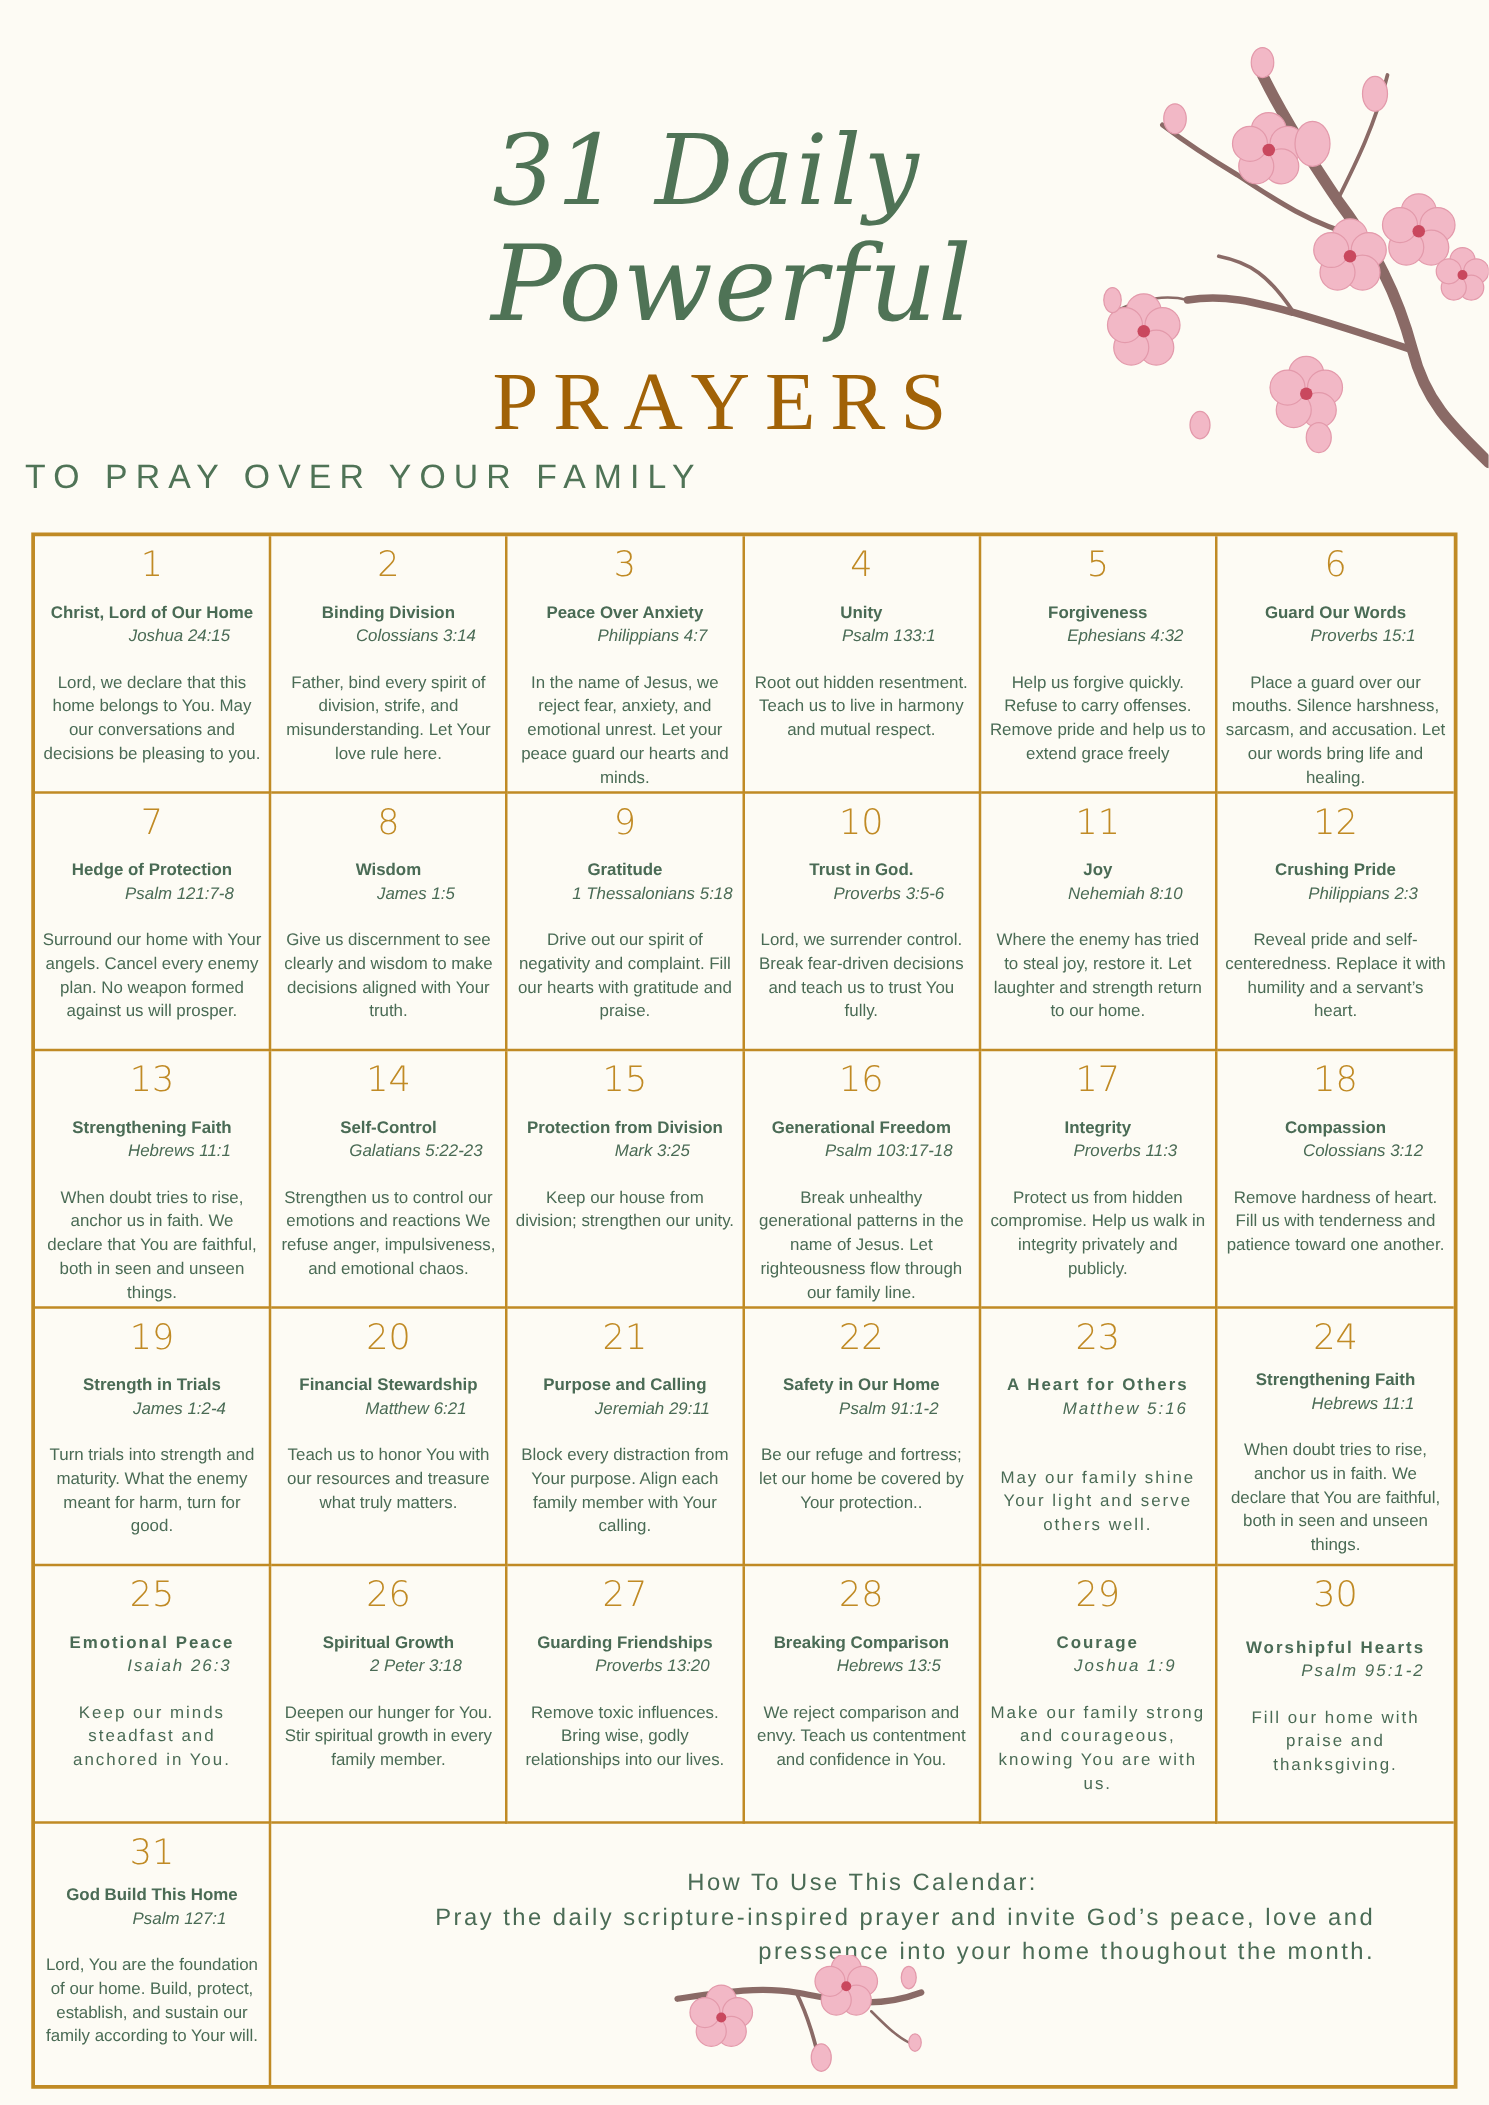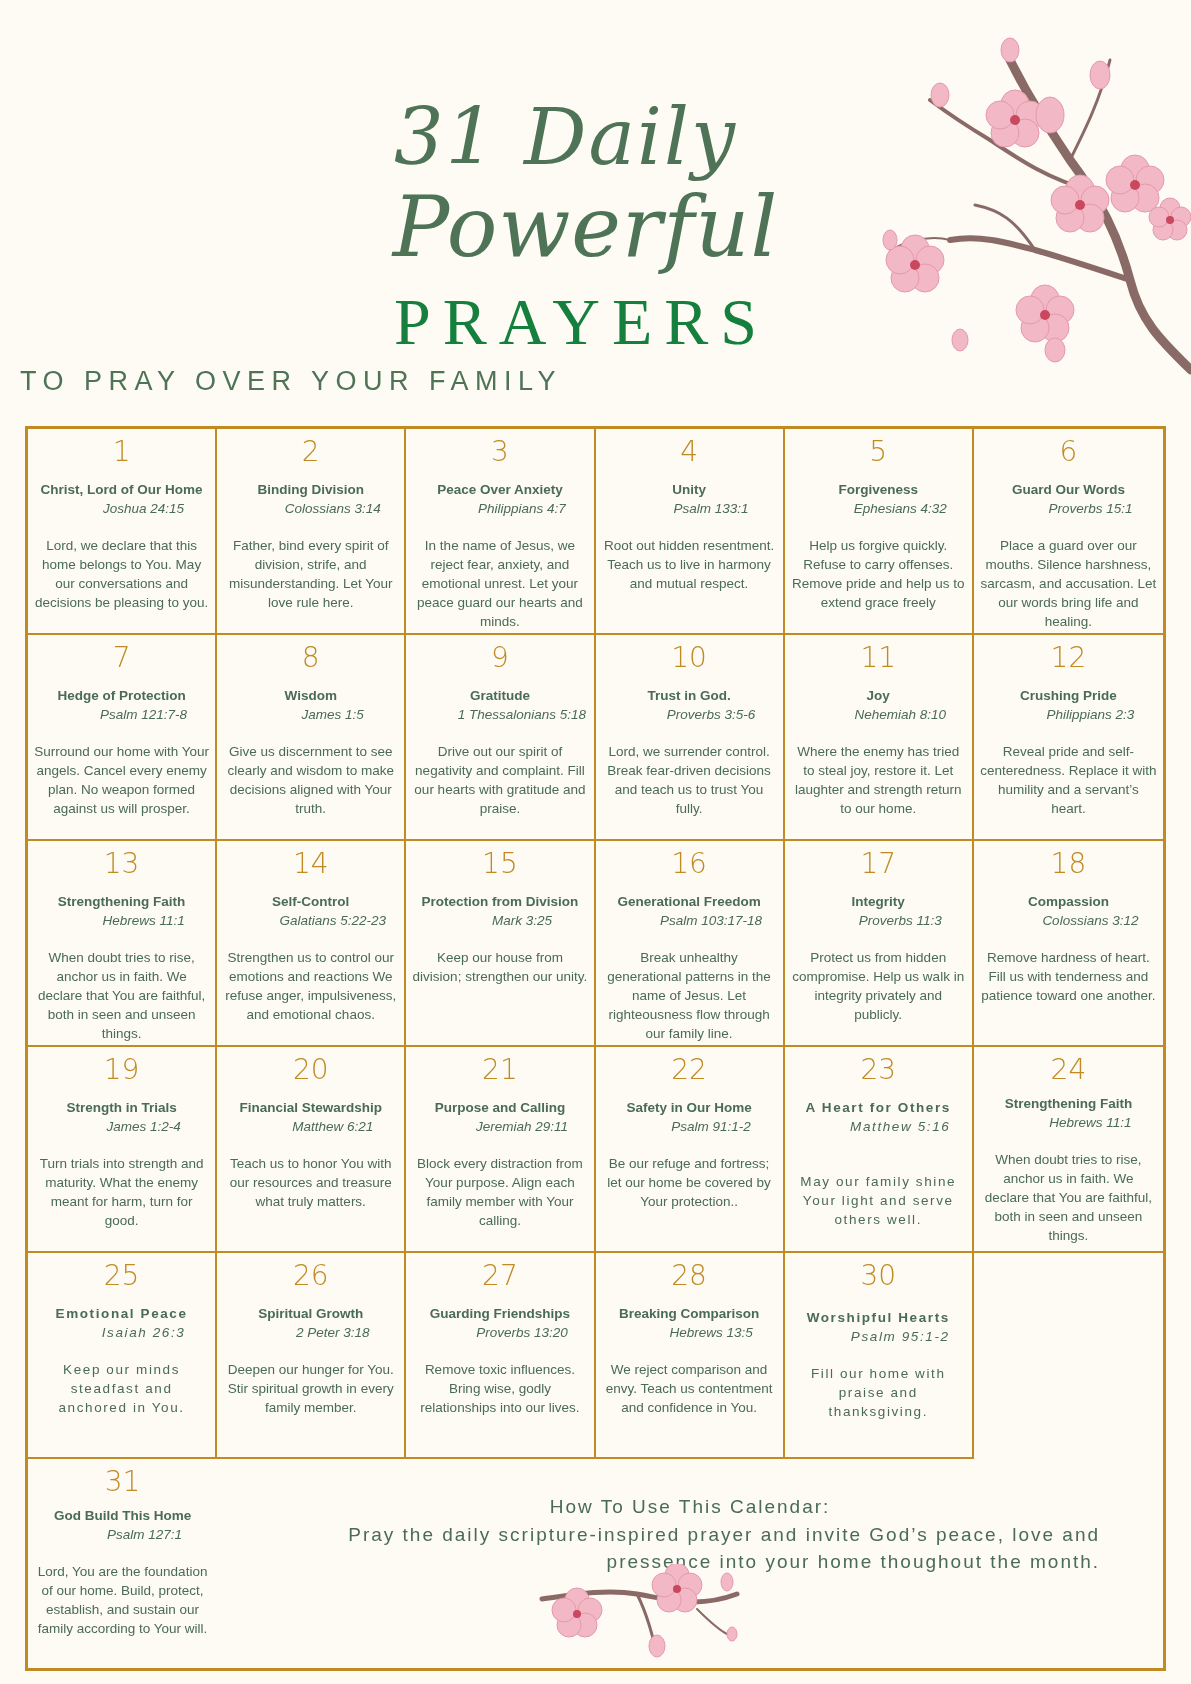--- a/index.html
+++ b/index.html
@@ -10,21 +10,21 @@
   .title-script {
     position: absolute; left: 0; width: 1191px; text-align: center;
     font-family: "DejaVu Serif", serif; font-style: italic; color: #4f7356;
     font-weight: normal;
   }
   .t1 { top: 92px; font-size: 78px; letter-spacing: 2px; padding-right: 60px; }
   .t2 { top: 178px; font-size: 84px; letter-spacing: 1px; padding-right: 20px; }
   .prayers {
     position: absolute; left: 0; top: 284px; width: 1191px; text-align: center;
     font-family: "Liberation Serif", serif; font-size: 66px; letter-spacing: 12px;
-    color: #15803d; padding-right: 28px;
+    color: #a16207; padding-right: 28px;
   }
   .subtitle {
     position: absolute; left: 0; top: 366px; width: 1191px; text-align: left;
     font-family: "Liberation Sans", sans-serif; font-size: 27px; letter-spacing: 6.5px;
     color: #4f7356; padding-left: 20px;
   }
 
   .branch-svg { position: absolute; left: 800px; top: 20px; width: 391px; height: 360px; }
 
   .grid {
@@ -300,20 +300,26 @@
     <div class="num">27</div>
     <div class="ctitle">Guarding Friendships</div>
     <div class="verse">Proverbs 13:20</div>
     <div class="body">Remove toxic influences. Bring wise, godly relationships into our lives.</div>
   </div>
   <div class="cell">
     <div class="num">28</div>
     <div class="ctitle">Breaking Comparison</div>
     <div class="verse">Hebrews 13:5</div>
     <div class="body">We reject comparison and envy. Teach us contentment and confidence in You.</div>
+  </div>
+  <div class="cell spaced">
+    <div class="num">29</div>
+    <div class="ctitle">Courage</div>
+    <div class="verse">Joshua 1:9</div>
+    <div class="body">Make our family strong and courageous, knowing You are with us.</div>
   </div>
   <div class="cell spaced">
     <div class="num">30</div>
     <div class="ctitle" style="margin-top:16px">Worshipful Hearts</div>
     <div class="verse">Psalm 95:1-2</div>
     <div class="body">Fill our home with praise and thanksgiving.</div>
   </div>
 
   <div class="cell cell31 row6">
     <div class="num">31</div>

